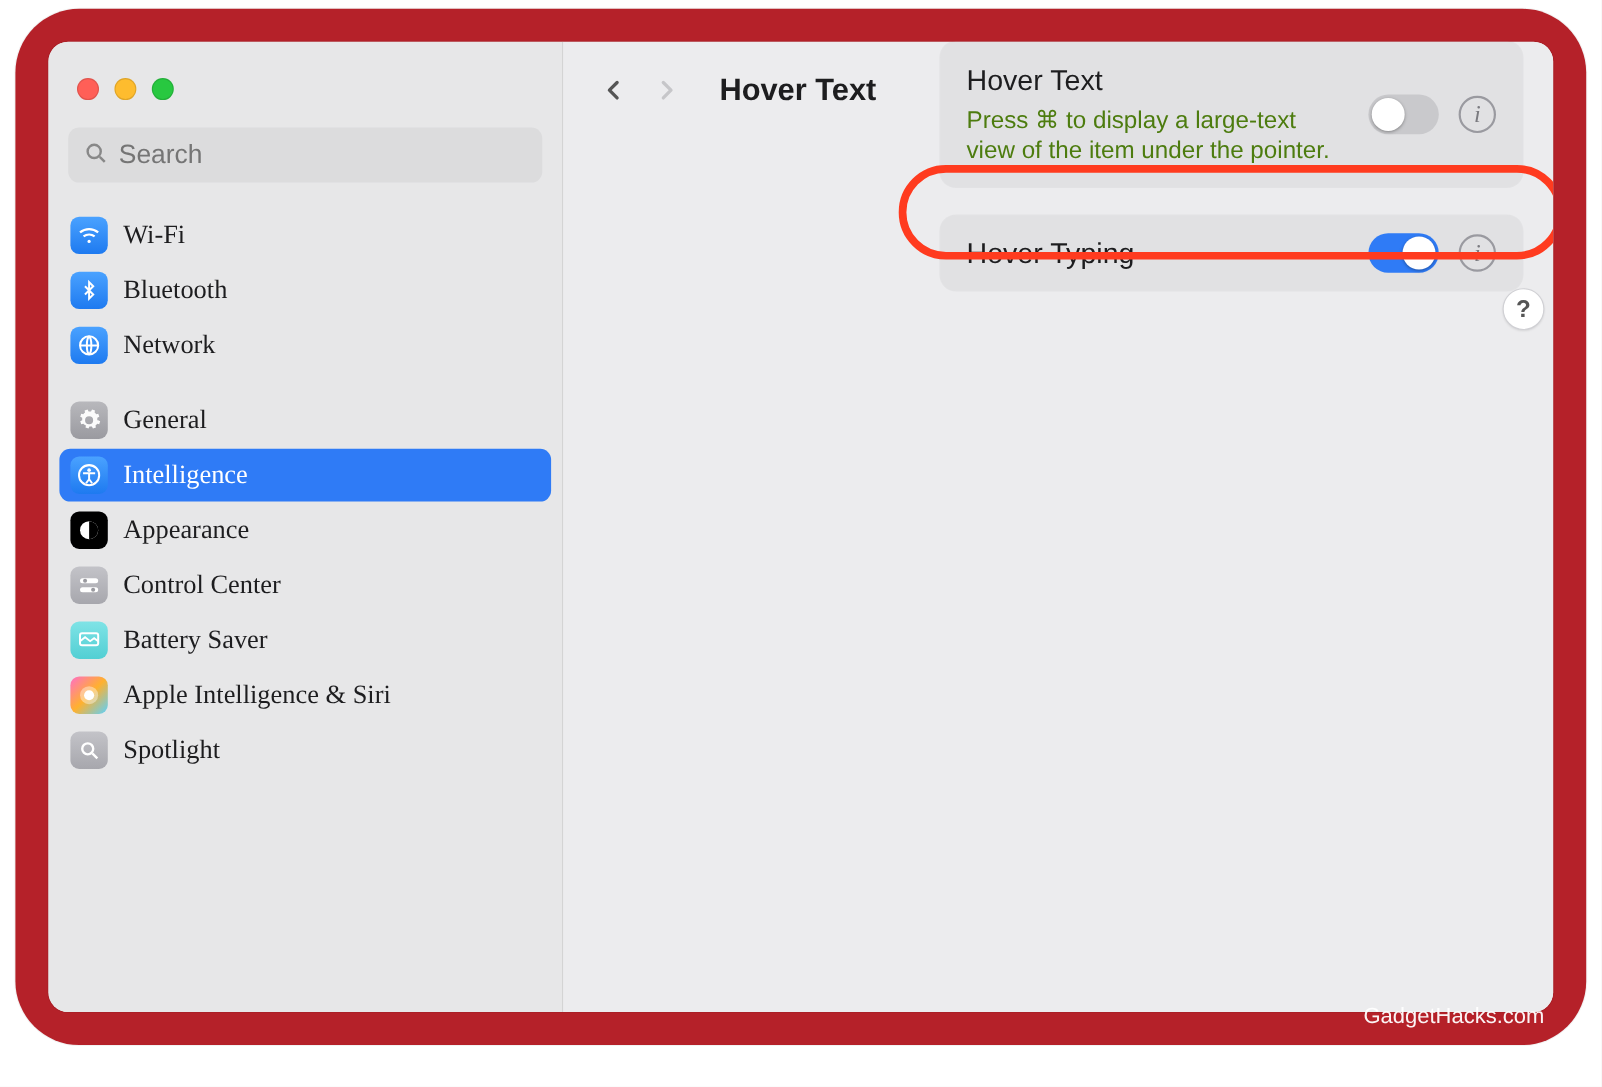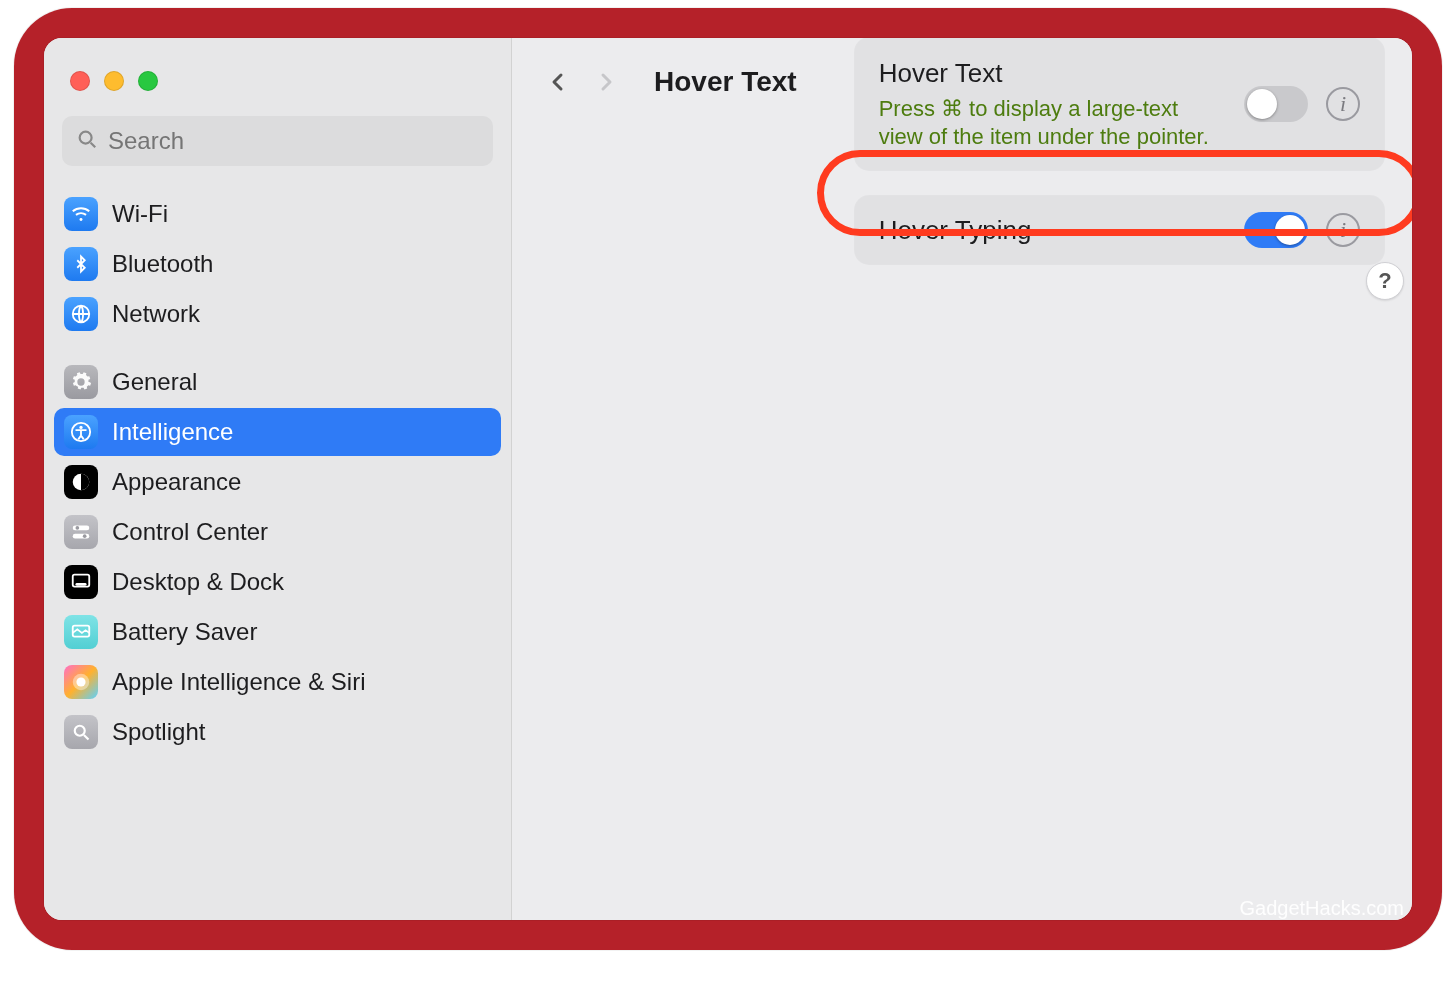--- a/index.html
+++ b/index.html
@@ -72,21 +72,21 @@
   .search-icon svg { width: 22px; height: 22px; }
   .search-input {
     flex: 1; border: none; background: transparent;
     font-size: 24px; color: #8a8a8e;
   }
   .nav {
     flex: 1;
     overflow-y: auto;
     padding: 8px 10px 0 10px;
   }
-  .nav-group { padding-top: 18px; }
+  .nav-group { padding-top: 18px; font-family: Liberation Serif, serif; }
   .nav-group:first-child { padding-top: 6px; }
   .nav-item {
     display: flex;
     align-items: center;
     gap: 14px;
     height: 48px;
     padding: 0 10px;
     border-radius: 10px;
     font-size: 24px;
     color: #1d1d1f;
@@ -222,21 +222,21 @@
     display: inline-flex;
     align-items: center;
     justify-content: center;
     font-size: 22px;
     font-weight: 600;
     box-shadow: 0 1px 2px rgba(0,0,0,0.1);
   }
   .watermark {
     position: absolute;
     right: 38px;
-    bottom: 30px;
+    bottom: 14px;
     color: #fff;
     font-size: 20px;
     opacity: 0.95;
   }
 </style>
 </head>
 <body>
 
 <div class="outer-frame">
 
@@ -323,29 +323,20 @@
           <div class="nav-item">
             <span class="nav-icon ic-gray2">
               <svg width="22" height="22" viewBox="0 0 24 24" fill="#fff">
                   <rect x="3" y="5" width="18" height="5" rx="2.5"></rect>
                   <rect x="3" y="14" width="18" height="5" rx="2.5"></rect>
                   <circle cx="8" cy="7.5" r="2" fill="#9a9aa0"></circle>
                   <circle cx="16" cy="16.5" r="2" fill="#9a9aa0"></circle>
                 </svg>
             </span>
             <span>Control Center</span>
-          </div>
-          <div class="nav-item">
-            <span class="nav-icon ic-black">
-              <svg width="22" height="22" viewBox="0 0 24 24" fill="none" stroke="#fff" stroke-width="2">
-                  <rect x="3" y="4" width="18" height="13" rx="2"></rect>
-                  <rect x="6" y="13" width="12" height="3" rx="1.5" fill="#fff" stroke="none"></rect>
-                </svg>
-            </span>
-            <span>Desktop &amp; Dock</span>
           </div>
           <div class="nav-item">
             <span class="nav-icon ic-cyan">
               <svg width="22" height="22" viewBox="0 0 24 24" fill="none" stroke="#fff" stroke-width="2">
                   <rect x="3" y="5" width="18" height="12" rx="2"></rect>
                   <path d="M3 13l5-4 5 4 4-3 4 3" stroke-width="1.8"></path>
                 </svg>
             </span>
             <span>Battery Saver</span>
           </div>

